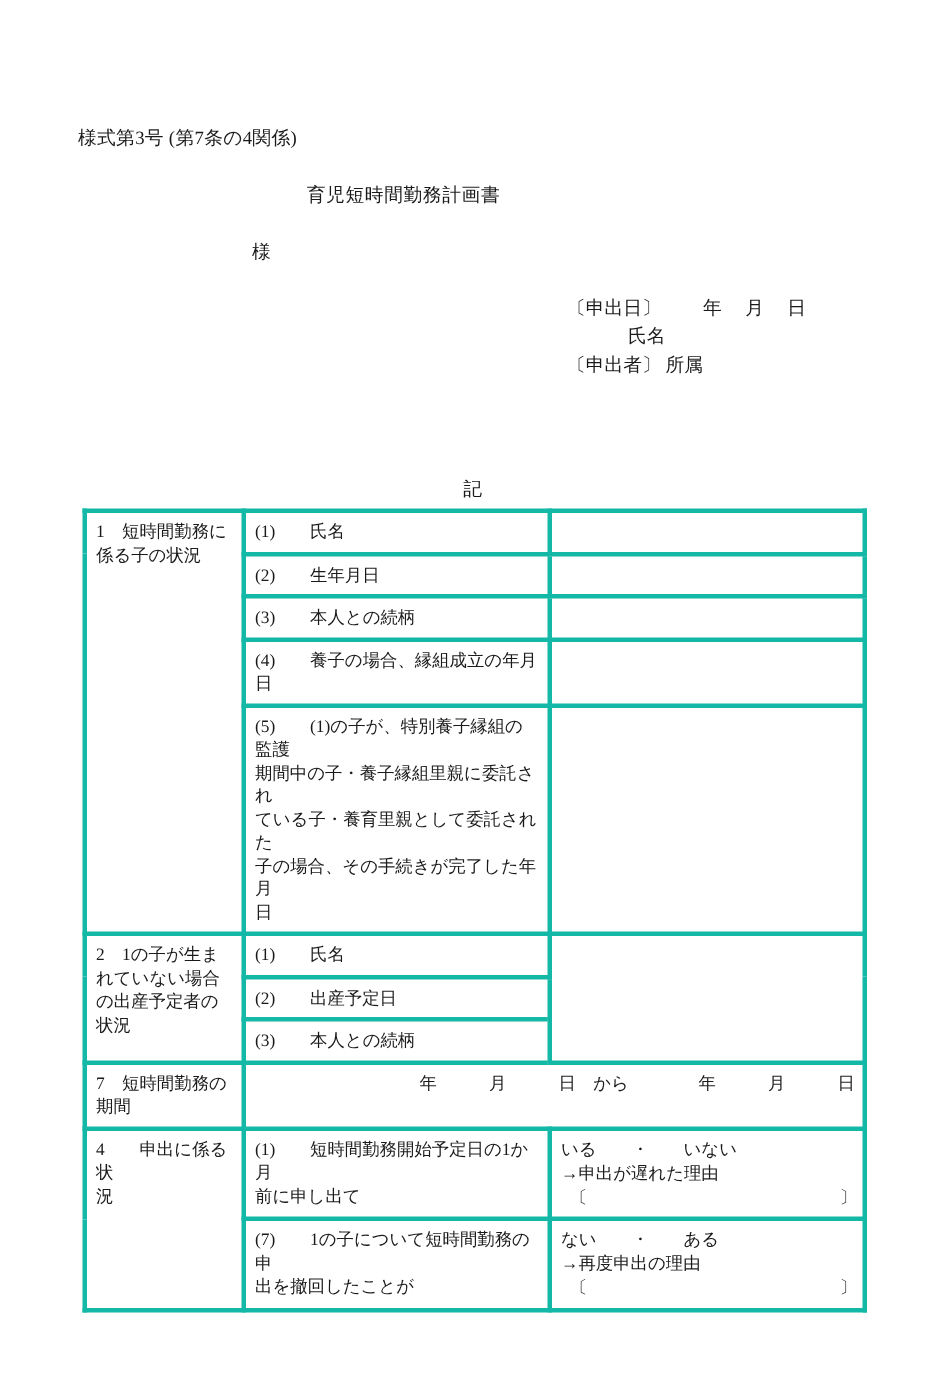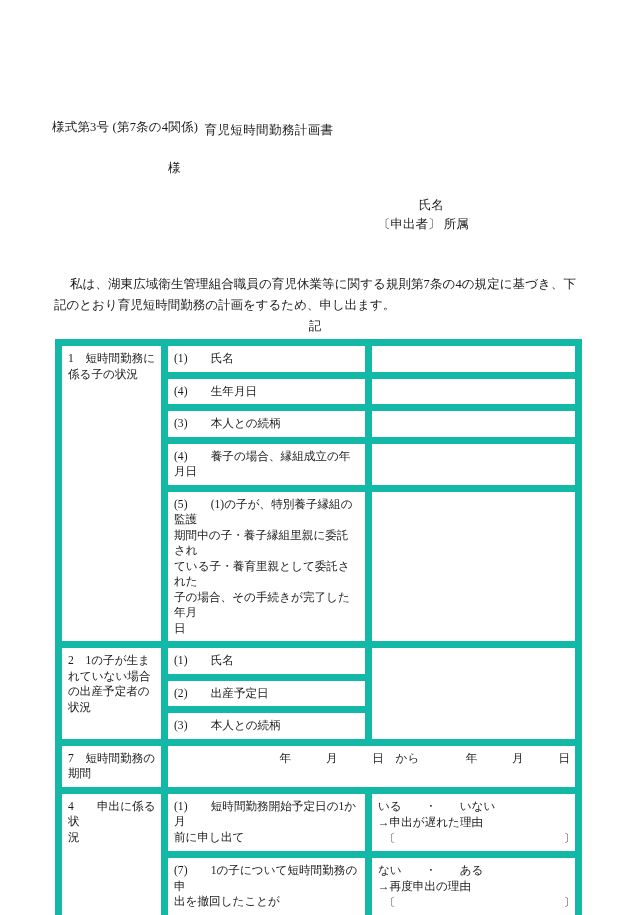--- a/index.html
+++ b/index.html
@@ -24,21 +24,20 @@
   }
 
   
   .form-no {
     position: absolute;
     left: 52px;
     top: 84px;
     font-size: 12.5px;
     letter-spacing: 0.2px;
     white-space: nowrap;
-    margin-top: 35px;
   }
   .doc-title {
     position: absolute;
     left: 0;
     top: 122px;
     width: 538px;
     text-align: center;
     font-size: 12.5px;
     letter-spacing: 0.4px;
   }
@@ -88,21 +87,21 @@
   .form-table {
     position: absolute;
     left: 55px;
     top: 339px;
     width: 520px;
     border-collapse: collapse;
     table-layout: fixed;
     font-size: 11.6px;
   }
   .form-table td {
-    border: 7px solid #14b8a6;
+    border: 3px solid #14b8a6;
     vertical-align: top;
     padding: 5px 5px 5px 6px;
     line-height: 15.5px;
   }
   .col-label { width: 106px; }
   .col-item  { width: 204px; }
   .col-blank { width: 210px; }
 
   .lbl { white-space: pre-line; }
   .itm { white-space: pre-line; }
@@ -142,44 +141,44 @@
 
 <div class="page">
 
   <div class="form-no">様式第3号 (第7条の4関係)</div>
 
   <div class="doc-title">育児短時間勤務計画書</div>
 
   <div class="addressee">様</div>
 
   <div class="applicant">
+    <span class="ln">〔申出日〕         年     月     日</span>
     <span class="ln">             氏名</span>
     <span class="ln">〔申出者〕 所属</span>
   </div>
 
-  <div class="body-text">私は、湖東広域衛生管理組合職員の育児休業等に関する規則第7条の4の規定に基づき、下記のとおり育児短時間勤務の計画をするため、申し出ます。</div>
 
   <div class="ki">記</div>
 
   <table class="form-table">
     <colgroup>
       <col class="col-label">
       <col class="col-item">
       <col class="col-blank">
     </colgroup>
     <tbody>
 
       <tr>
         <td rowspan="5" class="lbl">1　短時間勤務に
 係る子の状況</td>
         <td class="itm">(1)　　氏名</td>
         <td class="blank-cell"></td>
       </tr>
       <tr>
-        <td class="itm">(4)　　生年月日</td>
+        <td class="itm">(2)　　生年月日</td>
         <td class="blank-cell"></td>
       </tr>
       <tr>
         <td class="itm">(3)　　本人との続柄</td>
         <td class="blank-cell"></td>
       </tr>
       <tr>
         <td class="itm">(4)　　養子の場合、縁組成立の年月日</td>
         <td class="blank-cell"></td>
       </tr>

